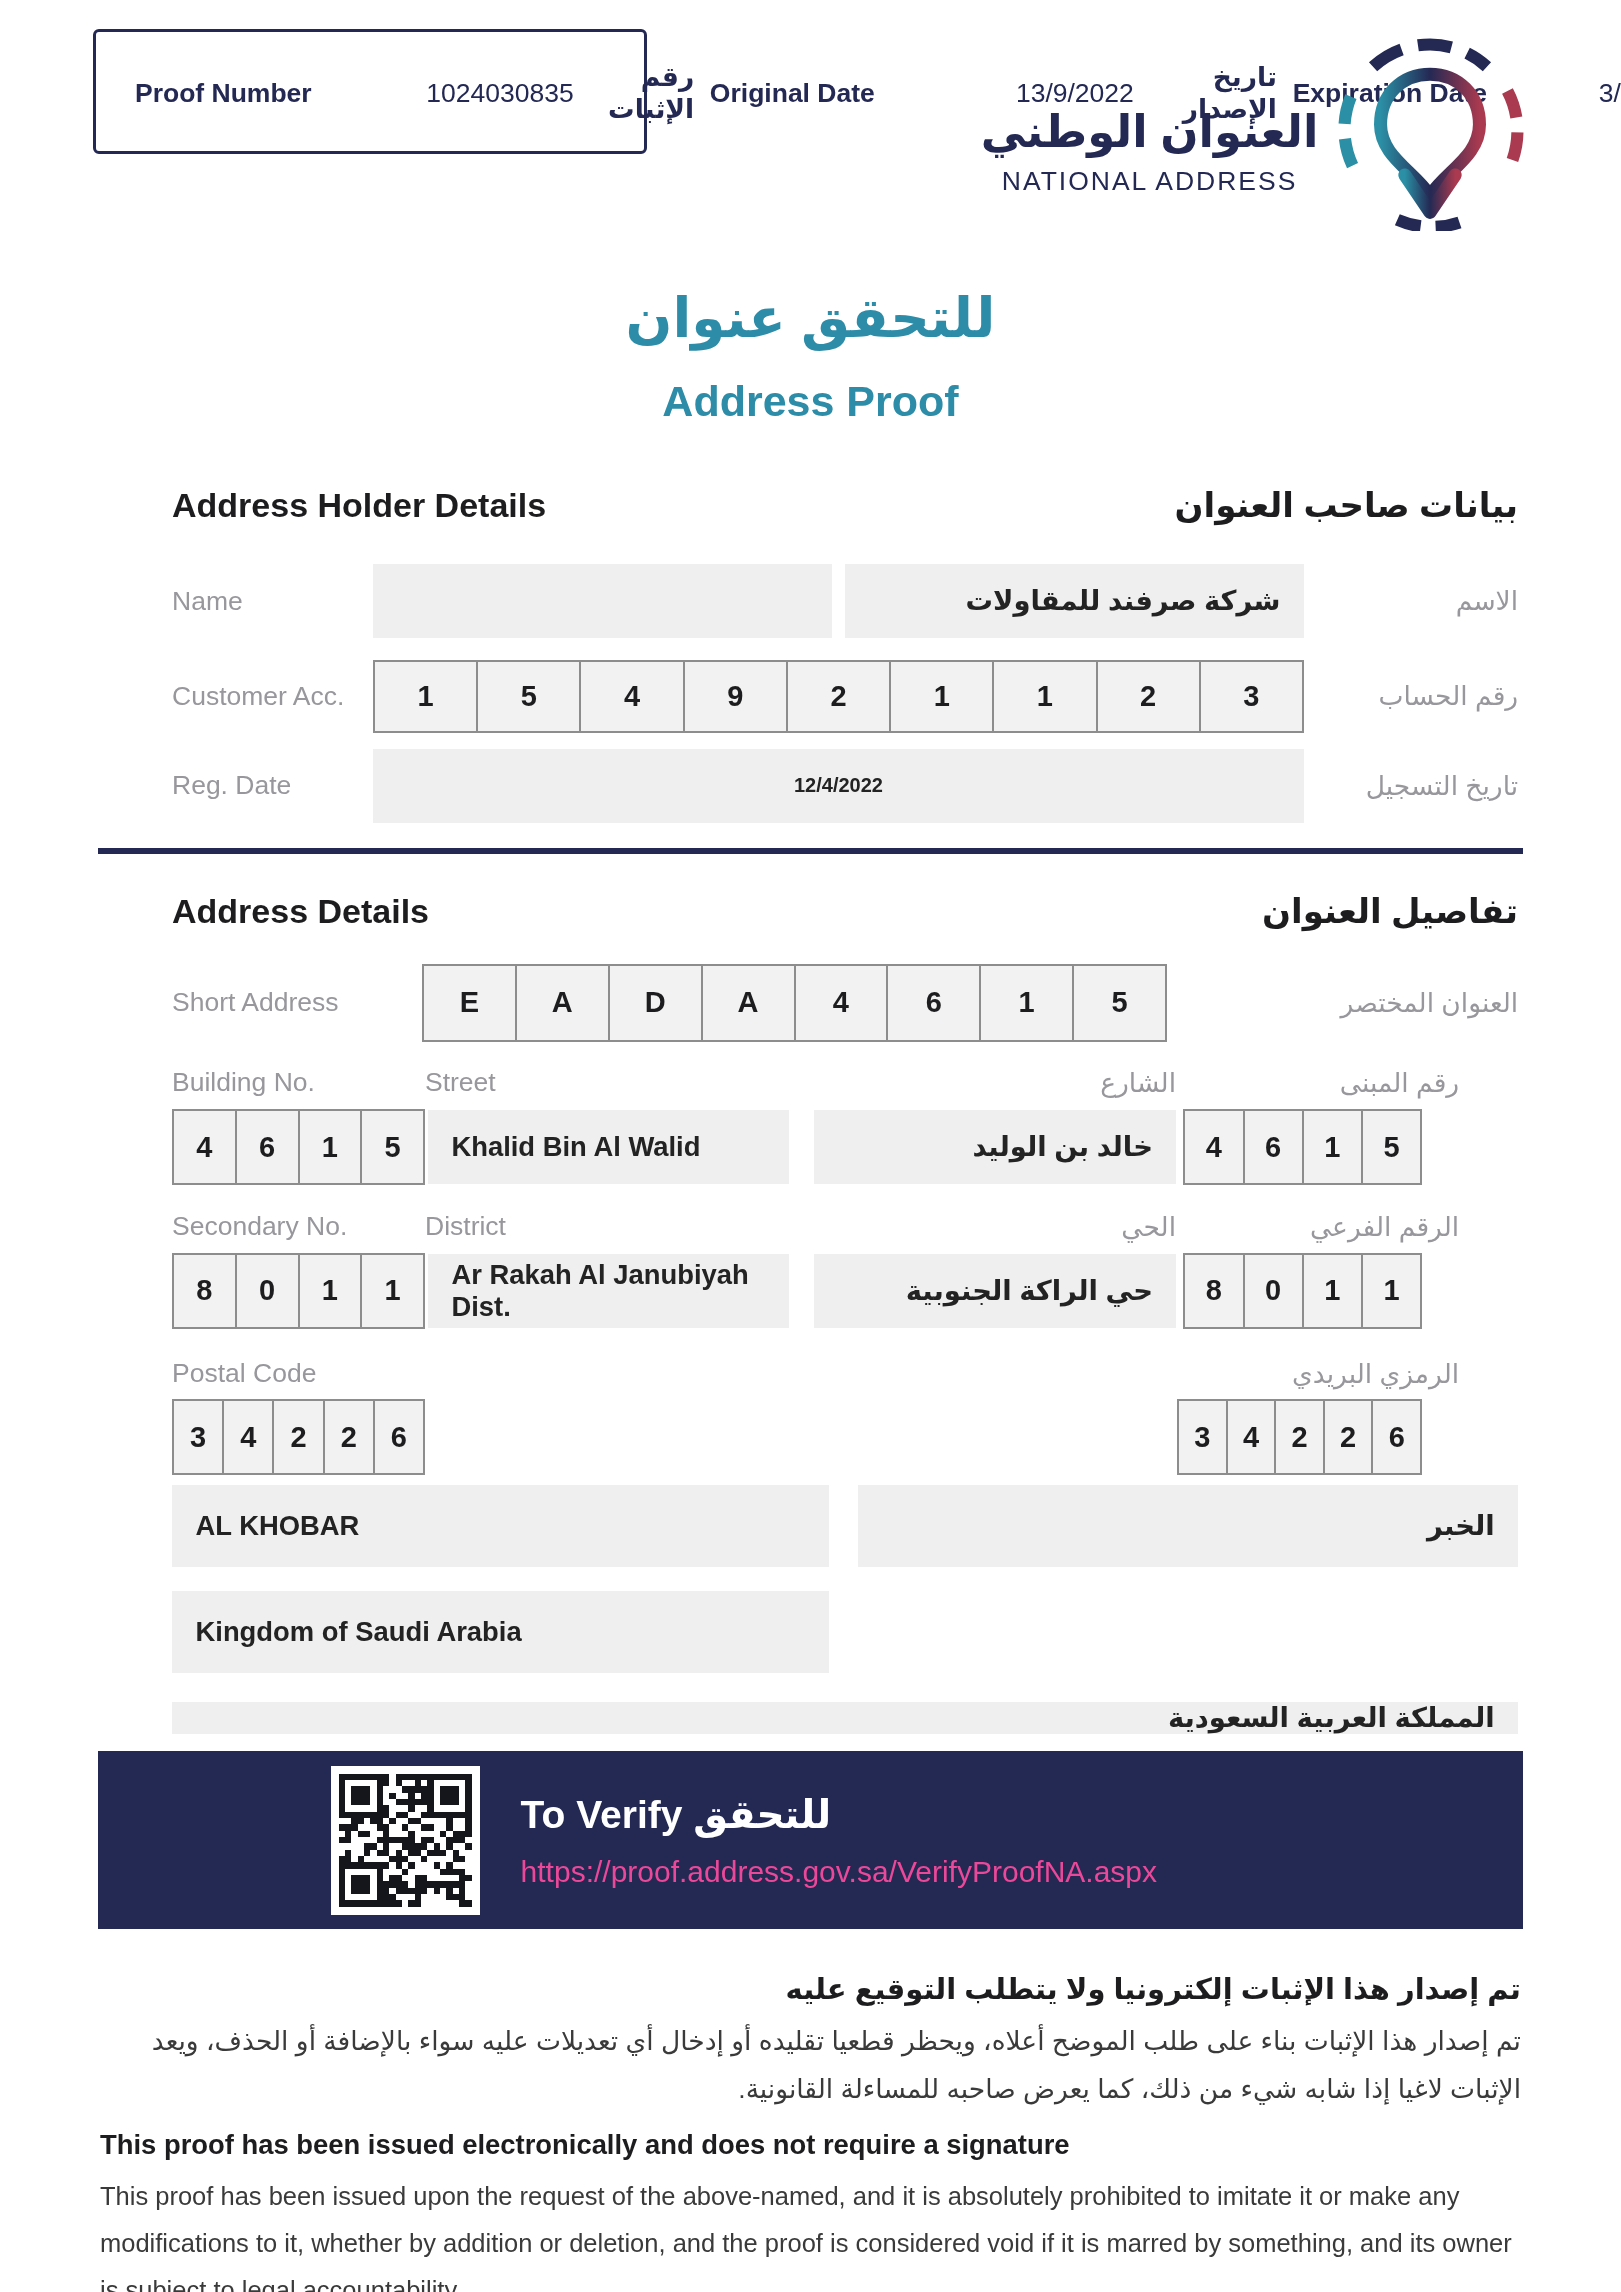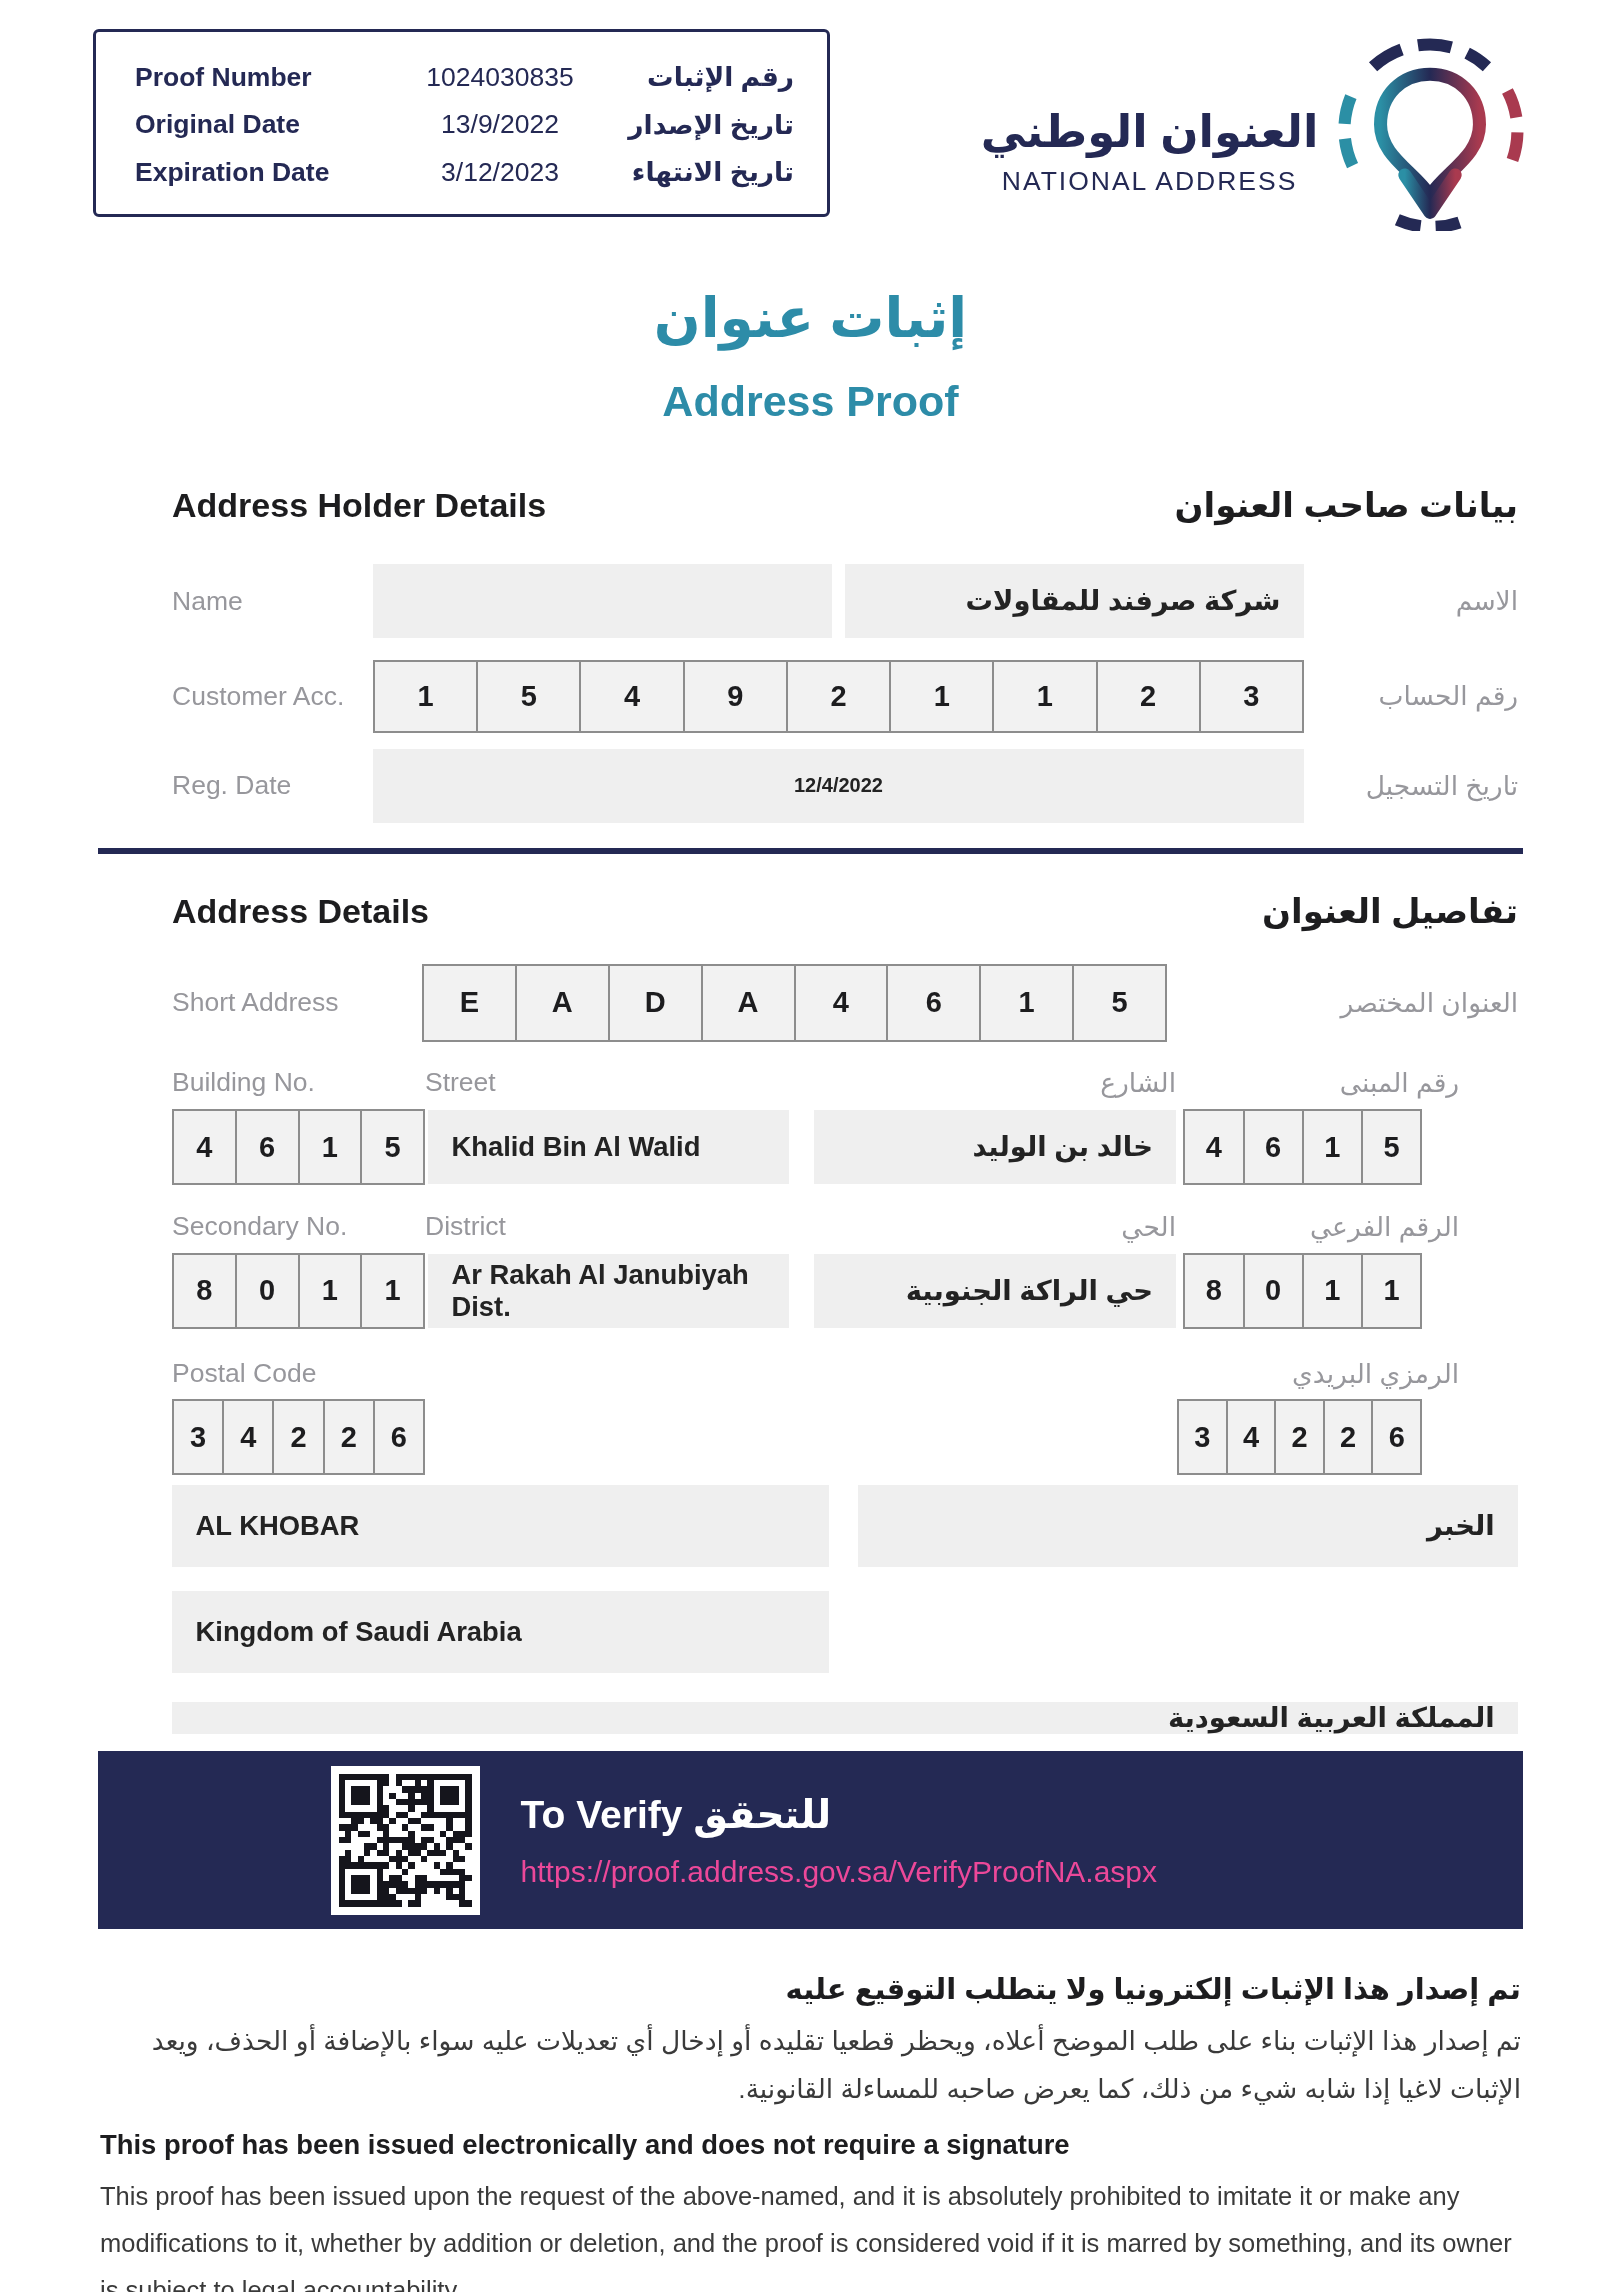--- a/index.html
+++ b/index.html
@@ -3,21 +3,21 @@
 <meta charset="utf-8">
 <style>
   * { margin:0; padding:0; box-sizing:border-box; }
   html,body { background:#ffffff; }
   body { font-family:"Liberation Sans","DejaVu Sans",sans-serif; color:#1d1d1f; }
   .page { position:relative; width:1621px; height:2293px; background:#fff; overflow:hidden; margin:0 auto; }
   .margin { padding:0 98px; }
 
   
   .top { display:flex; justify-content:space-between; align-items:flex-start; padding:29px 93px 0 93px; }
-  .proof-box { width:737px; border:3.9px solid #242954; border-radius:5.9px; padding:29px 33px 25.5px 39px; display:flex; flex-direction:column; gap:15.7px; }
+  .proof-box { width:554px; border:3.9px solid #242954; border-radius:5.9px; padding:29px 33px 25.5px 39px; display:flex; flex-direction:row; gap:15.7px; }
   .pb-row { display:flex; align-items:center; font-size:26.5px; color:#242954; font-weight:bold; }
   .pb-label { width:257px; }
   .pb-value { width:216px; text-align:center; font-weight:normal; }
   .pb-ar { flex:1; text-align:right; }
 
   .logo { display:flex; align-items:center; gap:13.7px; margin-top:5.9px; }
   .logo-text { text-align:center; margin-top:33px; }
   .logo-ar { font-size:45px; font-weight:bold; color:#242954; direction:rtl; }
   .logo-en { font-size:26.5px; font-weight:normal; color:#242954; letter-spacing:2px; margin-top:7.8px; }
 
@@ -139,21 +139,21 @@
             <path d="M70 198 A92 92 0 0 0 146 197" stroke="#242954" stroke-width="13" stroke-dasharray="26 16"></path>
           </g>
           <path d="M105 172 C88 146 52 130 52 96 C52 64 75 42 105 42 C135 42 158 64 158 96 C158 130 122 146 105 172 Z" fill="none" stroke="url(#pg)" stroke-width="14" stroke-linejoin="round"></path>
           <path d="M78 150 L105 190 L132 150" fill="none" stroke="url(#pg)" stroke-width="14" stroke-linecap="round" stroke-linejoin="round"></path>
         </svg>
       </span>
     </div>
   </div>
 
   <div class="title-block">
-    <div class="title-ar">إثبات عنوان</div>
+    <div class="title-ar">للتحقق عنوان</div>
     <div class="title-en">Address Proof</div>
   </div>
 
   <div class="margin">
 
     <div class="sect sect1">
       <div class="sec-head">
         <h2>Address Holder Details</h2>
         <h2 class="ar">بيانات صاحب العنوان</h2>
       </div>

